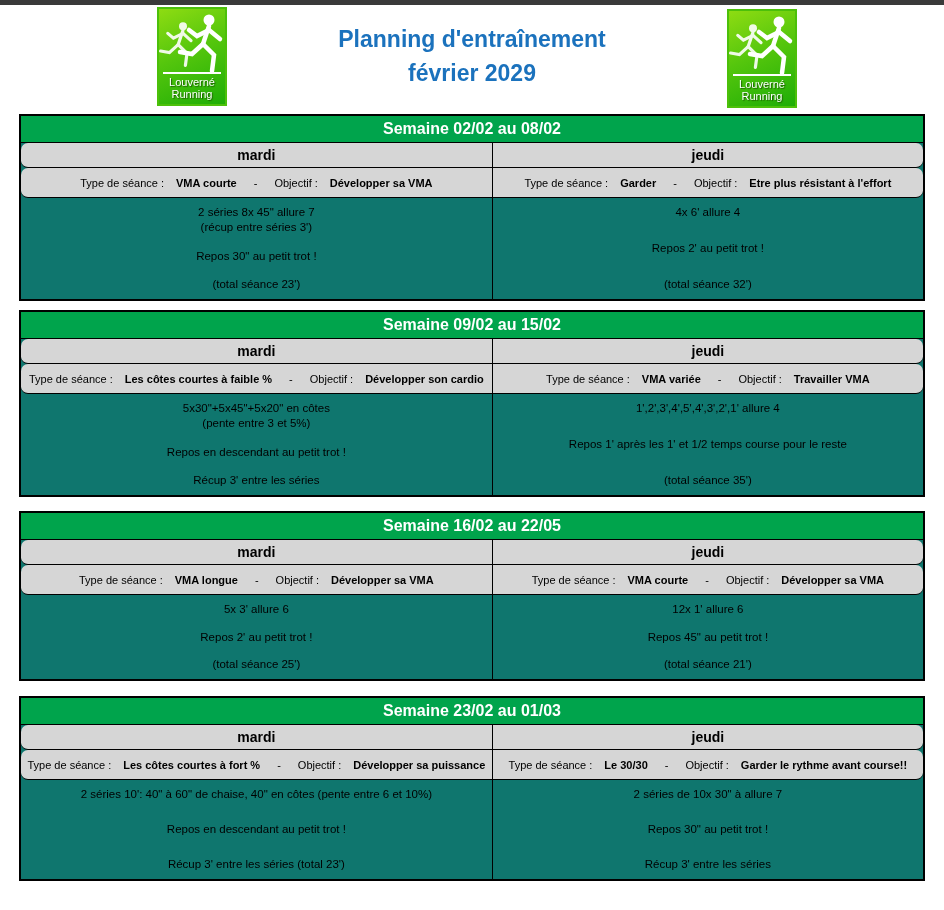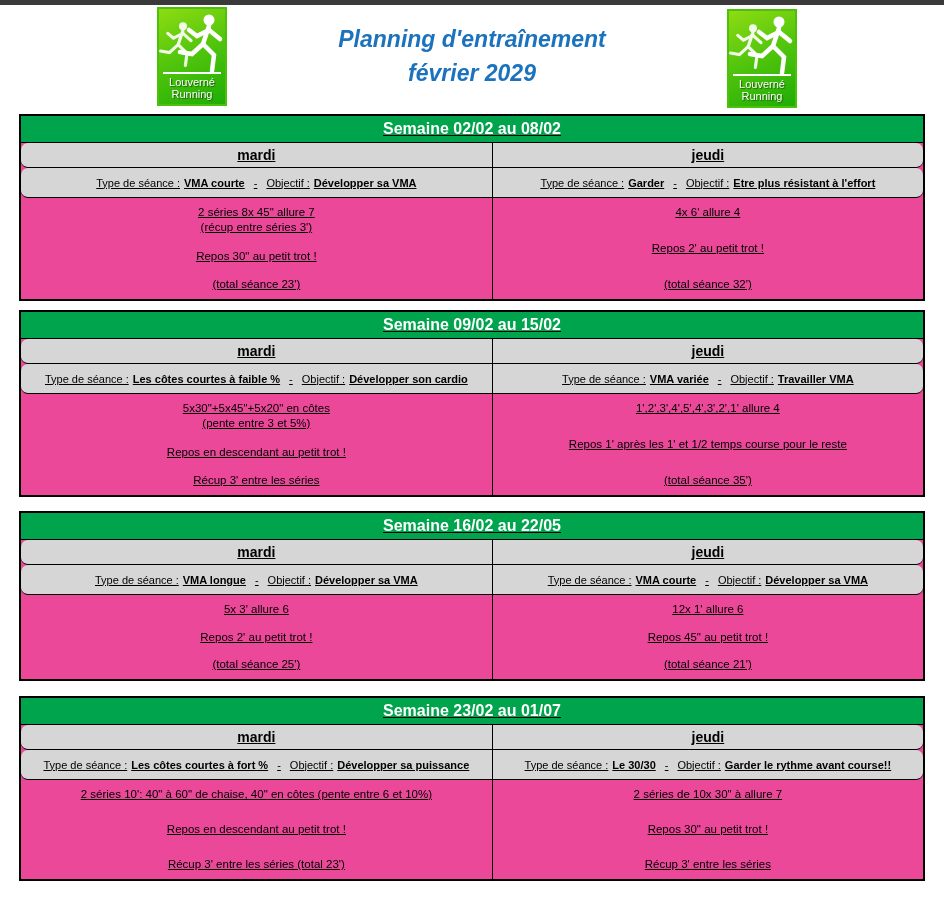--- a/index.html
+++ b/index.html
@@ -4,52 +4,52 @@
 <style>
   html,body{margin:0;padding:0;}
   body{
     width:944px;height:910px;background:#ffffff;position:relative;
     font-family:"Liberation Sans", sans-serif;color:#000;overflow:hidden;
   }
   .topbar{position:absolute;top:0;left:0;width:944px;height:5px;background:#3a3a3a;}
   
   .main-title{
     position:absolute;top:22px;left:0;width:944px;text-align:center;
-    color:#1b72bd;font-weight:bold;font-style:italic;font-size:23px;line-height:34px;
+    color:#1b72bd;font-weight:bold;font-size:23px;line-height:34px;
   }
   .logo{
     position:absolute;width:70px;height:99px;box-sizing:border-box;
     background:linear-gradient(155deg,#8edc12 0%,#55c60d 45%,#1ead06 100%);
     border:2px solid #4cc00a;display:flex;flex-direction:column;align-items:center;justify-content:flex-end;
   }
   .logo-left{left:157px;top:7px;}
   .logo-right{left:727px;top:9px;}
   .logo svg{position:absolute;top:2px;left:0;}
   .logo-rule{width:58px;height:2px;background:#ffffff;margin-bottom:2px;z-index:2;}
   .logo-text{
     z-index:2;color:#fff;font-weight:normal;font-size:11px;line-height:12px;text-align:center;
     text-shadow:1px 1px 1px #1d5e00;margin-bottom:4px;
   }
   
   .week{
     position:absolute;left:19px;width:906px;box-sizing:border-box;
-    border:2px solid #000;background:#ec4899;text-decoration:underline;
+    border:2px solid #000;background:#0f766e;
   }
   .w-title{
     height:26px;background:#00a44c;border-bottom:1px solid #000;
     display:flex;align-items:center;justify-content:center;
     color:#fff;font-weight:bold;font-size:16px;
   }
   .row{display:flex;width:100%;border-radius:7px;}
   .cell{box-sizing:border-box;display:flex;align-items:center;justify-content:center;text-align:center;}
   .c-left{width:52.3%;border-right:1px solid #000;}
   .c-right{width:47.7%;}
   .w-days{height:24px;background:#d6d6d6;border-bottom:1px solid #000;font-weight:bold;font-size:14px;}
   .w-type{height:29px;background:#d6d6d6;border-bottom:1px solid #000;font-size:11px;}
-  .w-type .cell{gap:4px;flex-wrap:nowrap;white-space:nowrap;}
+  .w-type .cell{gap:12px;flex-wrap:nowrap;white-space:nowrap;}
   .w-type .val{font-weight:bold;}
   .w-type .sep{margin:0 5px;}
   .w-content{font-size:11.5px;}
   .w-content .cell{
     flex-direction:column;justify-content:space-between;align-items:center;
     padding:7px 6px;line-height:1.3;
   }
   .grp div{white-space:nowrap;}
 </style>
 </head>
@@ -254,21 +254,21 @@
         <div>Repos 45" au petit trot !</div>
       </div>
       <div class="grp">
         <div>(total séance 21')</div>
       </div>
     </div>
   </div>
 </div>
 
 <div class="week" style="top:696px">
-  <div class="w-title">Semaine 23/02 au 01/07</div>
+  <div class="w-title">Semaine 23/02 au 01/03</div>
   <div class="row w-days">
     <div class="cell c-left">mardi</div>
     <div class="cell c-right">jeudi</div>
   </div>
   <div class="row w-type">
     <div class="cell c-left">
       <span class="lab">Type de séance :</span>
       <span class="val">Les côtes courtes à  fort %</span>
       <span class="sep">-</span>
       <span class="lab">Objectif :</span>

